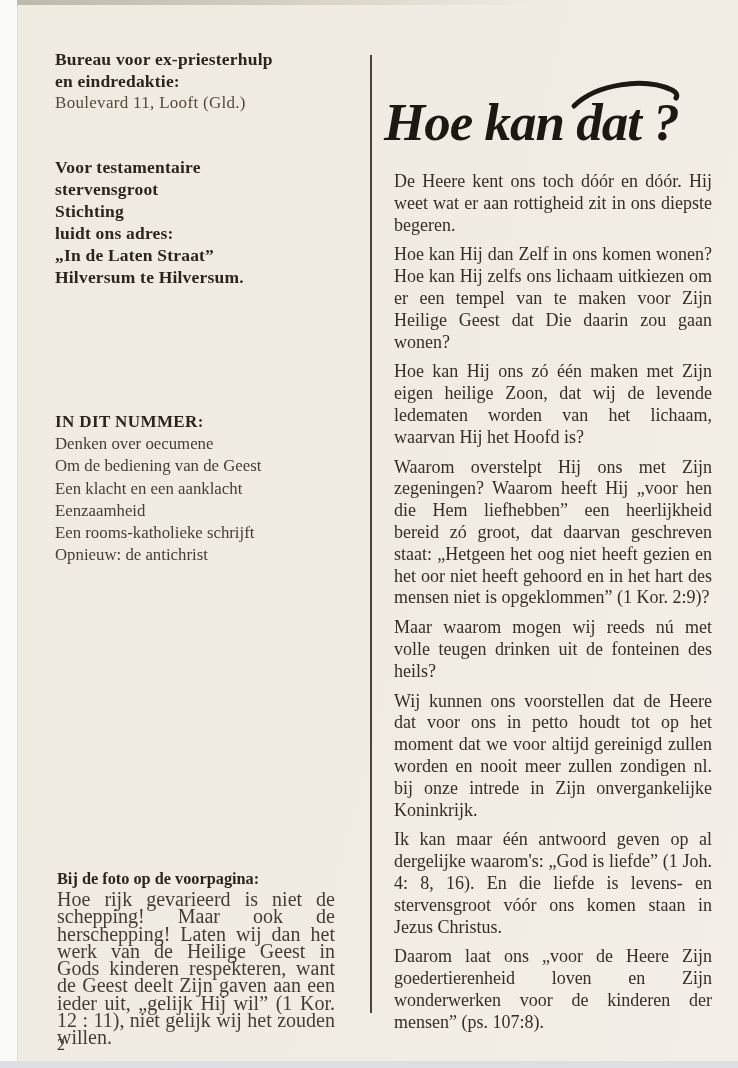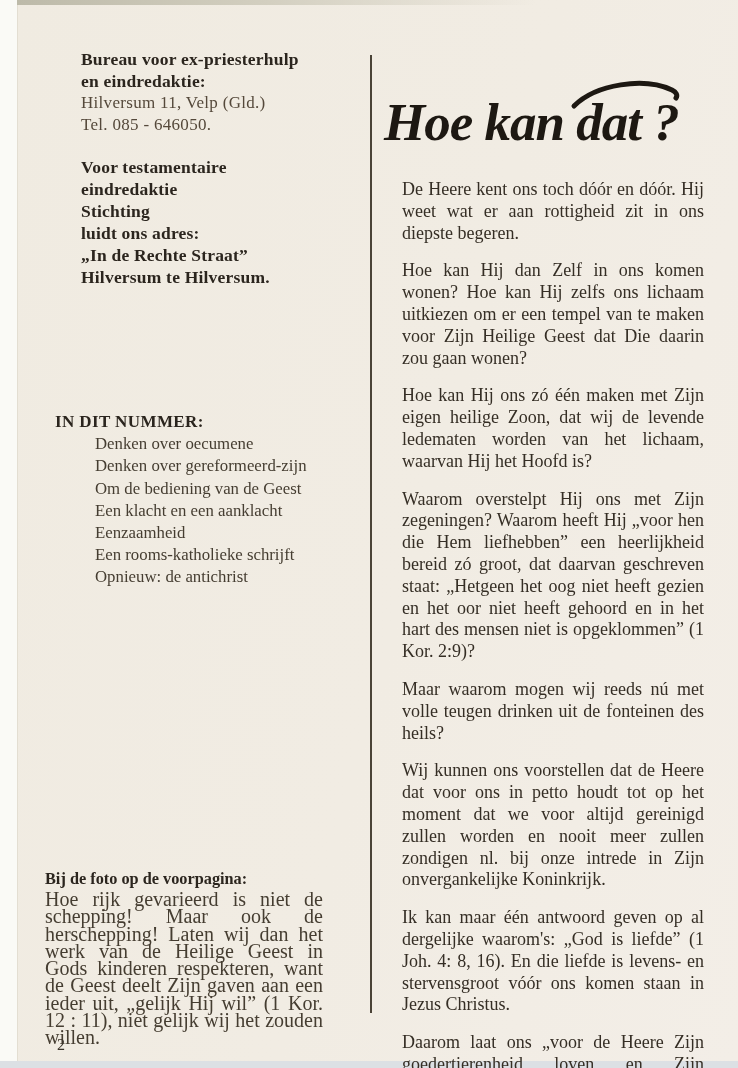--- a/index.html
+++ b/index.html
@@ -25,28 +25,28 @@
     position: absolute; left: 0; bottom: 0; width: 100%; height: 7px;
     background: #dce0e4;
   }
   .divider {
     position: absolute; left: 370px; top: 55px; width: 2px; height: 958px;
     background: #4a4337;
   }
   
   .block { position: absolute; }
   .block-bureau { left: 55px; top: 48px; width: 300px; line-height: 22px; }
-  .line { white-space: nowrap; margin-left: 26px; }
+  .line { white-space: nowrap; }
   .ln-bold { font-weight: bold; font-size: 17.5px; color: #2b251e; letter-spacing: 0.2px; }
   .ln-reg  { font-size: 17px; color: #55493b; letter-spacing: 0.3px; }
   .block-testament { left: 55px; top: 156px; width: 300px; line-height: 22px; }
   .block-toc { left: 55px; top: 411px; width: 312px; line-height: 22.2px; }
   .toc-title { font-weight: bold; font-size: 17px; color: #2b251e; letter-spacing: 0.4px; }
-  .toc-item { font-size: 16.8px; color: #453d31; white-space: nowrap; margin-left: 40px; }
-  .block-photo { left: 45px; top: 869px; width: 278px; }
+  .toc-item { font-size: 16.8px; color: #453d31; white-space: nowrap; }
+  .block-photo { left: 57px; top: 869px; width: 278px; }
   .photo-title { font-weight: bold; font-size: 16.3px; color: #2b251e; line-height: 19px; }
   .photo-body {
     font-size: 20px; line-height: 17.3px; color: #453d31;
     text-align: justify; margin-top: 3px;
   }
   .page-number { position: absolute; left: 57px; top: 1036px; font-size: 16px; color: #3a332a; }
   
   .article-title {
     position: absolute; left: 384px; top: 56px; width: 345px;
     font-family: "Liberation Serif", serif;
@@ -54,53 +54,51 @@
     font-size: 53px; color: #1d1812; letter-spacing: -1px;
     white-space: nowrap;
   }
   .swash-wrap { position: relative; display: inline-block; }
   .swash-svg { position: absolute; left: -6px; top: -13px; width: 112px; height: 32px; overflow: visible; }
   .article-body {
     position: absolute; left: 386px; top: 163px; width: 334px;
     font-size: 18px; line-height: 21.8px; color: #352e25;
     text-align: justify;
   }
-  .article-body p { margin: 16px; }
+  .article-body p { margin: 8px; }
   .article-body p.gap-top { margin-top: 22px; }
 </style>
 </head>
 <body>
 
 <div class="page">
 
   <div class="edge-left"></div>
   <div class="edge-top"></div>
   <div class="edge-bottom"></div>
   <div class="divider"></div>
 
   <div class="block block-bureau">
     <div class="line ln-bold">Bureau voor ex-priesterhulp</div>
     <div class="line ln-bold">en eindredaktie:</div>
-    <div class="line ln-reg">Hilversum 11, Velp (Gld.)</div>
-    <div class="line ln-reg">Tel. 085 - 646050.</div>
+    <div class="line ln-reg">Boulevard 11, Looft (Gld.)</div>
   </div>
 
   <div class="block block-testament">
     <div class="line ln-bold">Voor testamentaire</div>
-    <div class="line ln-bold">eindredaktie</div>
+    <div class="line ln-bold">stervensgroot</div>
     <div class="line ln-bold">Stichting</div>
     <div class="line ln-bold">luidt ons adres:</div>
-    <div class="line ln-bold">„In de Rechte Straat”</div>
+    <div class="line ln-bold">„In de Laten Straat”</div>
     <div class="line ln-bold">Hilversum te Hilversum.</div>
   </div>
 
   <div class="block block-toc">
     <div class="toc-title">IN DIT NUMMER:</div>
     <div class="toc-item">Denken over oecumene</div>
-    <div class="toc-item">Denken over gereformeerd-zijn</div>
     <div class="toc-item">Om de bediening van de Geest</div>
     <div class="toc-item">Een klacht en een aanklacht</div>
     <div class="toc-item">Eenzaamheid</div>
     <div class="toc-item">Een rooms-katholieke schrijft</div>
     <div class="toc-item">Opnieuw: de antichrist</div>
   </div>
 
   <div class="block block-photo">
     <div class="photo-title">Bij de foto op de voorpagina:</div>
     <div class="photo-body">Hoe rijk gevarieerd is niet de schepping! Maar ook de herschepping! Laten wij dan het werk van de Heilige Geest in Gods kinderen respekteren, want de Geest deelt Zijn gaven aan een ieder uit, „gelijk Hij wil” (1 Kor. 12 : 11), niet gelijk wij het zouden willen.</div>

